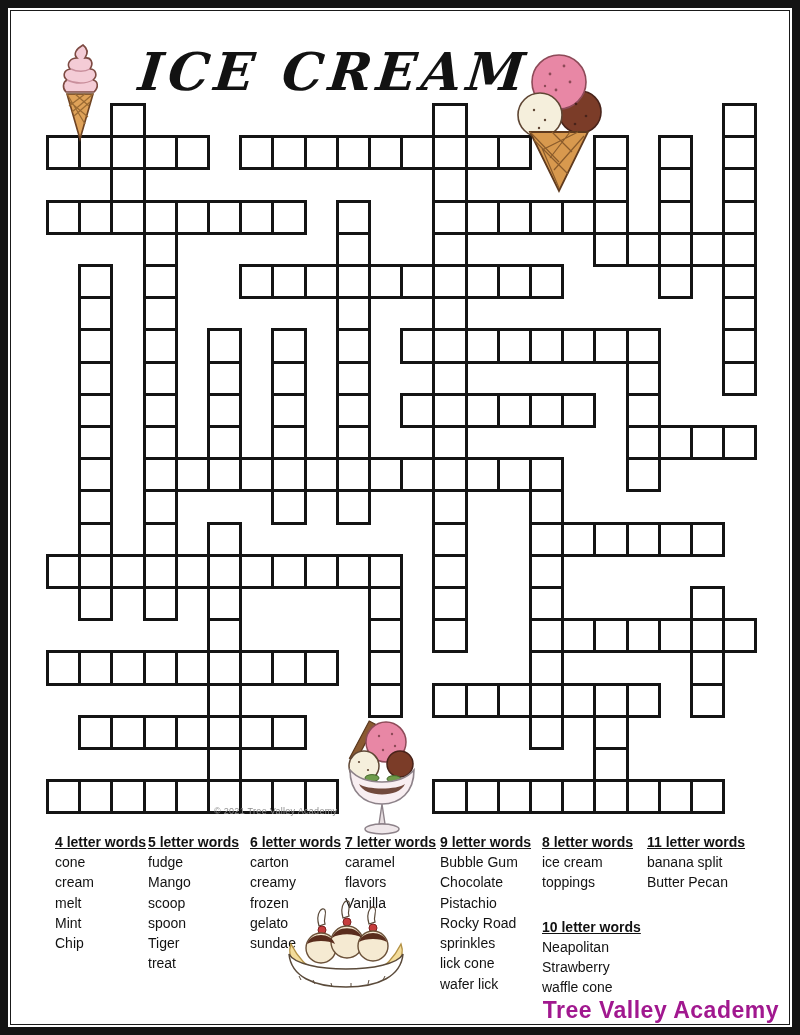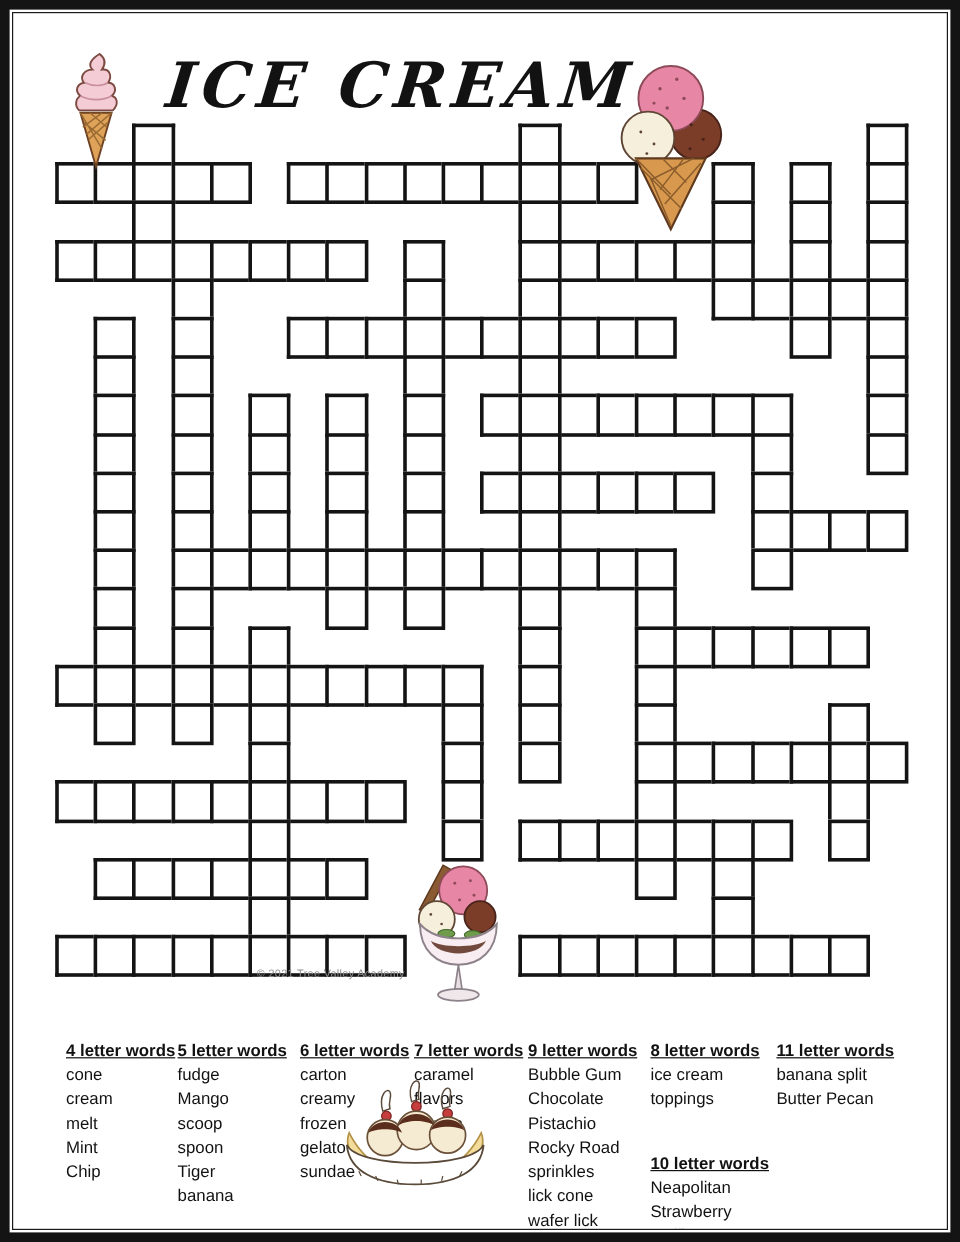--- a/index.html
+++ b/index.html
@@ -13,21 +13,21 @@
 
   .grid{position:absolute;left:0;top:0;z-index:1;}
   .cell{position:absolute;background:#fff;box-sizing:border-box;
         border-top:3px solid #141414;border-left:3px solid #141414;}
 
   .icon{position:absolute;z-index:5;}
 
   .copyright{position:absolute;color:#8f8f8f;font-size:9px;letter-spacing:.3px;z-index:6;}
 
   .word-col{position:absolute;top:821px;width:108px;color:#121212;z-index:4;}
-  .wl-heading{font-size:14px;font-weight:bold;text-decoration:underline;line-height:20px;white-space:nowrap;margin-top:33px;}
+  .wl-heading{font-size:14px;font-weight:bold;text-decoration:underline;line-height:20px;white-space:nowrap;}
   .wl-item{font-size:14px;line-height:20.3px;white-space:nowrap;}
   .wl-gap{margin-top:24px;}
 
   .footer-logo{position:absolute;left:360px;top:986px;width:408px;text-align:right;
                font-size:23px;font-weight:bold;letter-spacing:.5px;z-index:6;}
 </style>
 </head>
 <body>
 
 <div class="outer">
@@ -354,21 +354,21 @@
             </div>
           </div>
           <div class="word-col" style="left: 137px;">
             <div>
               <div class="wl-heading">5 letter words</div>
               <div class="wl-item">fudge</div>
               <div class="wl-item">Mango</div>
               <div class="wl-item">scoop</div>
               <div class="wl-item">spoon</div>
               <div class="wl-item">Tiger</div>
-              <div class="wl-item">banana</div>
+              <div class="wl-item">treat</div>
             </div>
           </div>
           <div class="word-col" style="left: 239px;">
             <div>
               <div class="wl-heading">6 letter words</div>
               <div class="wl-item">carton</div>
               <div class="wl-item">creamy</div>
               <div class="wl-item">frozen</div>
               <div class="wl-item">gelato</div>
               <div class="wl-item">sundae</div>
@@ -409,16 +409,17 @@
           </div>
           <div class="word-col" style="left: 636px;">
             <div>
               <div class="wl-heading">11 letter words</div>
               <div class="wl-item">banana split</div>
               <div class="wl-item">Butter Pecan</div>
             </div>
           </div>
         </div>
 
+    <div class="footer-logo" style="color: rgb(161, 24, 143);">Tree Valley Academy</div>
 
   </div>
  </div>
 </div>
 
 </body></html>

